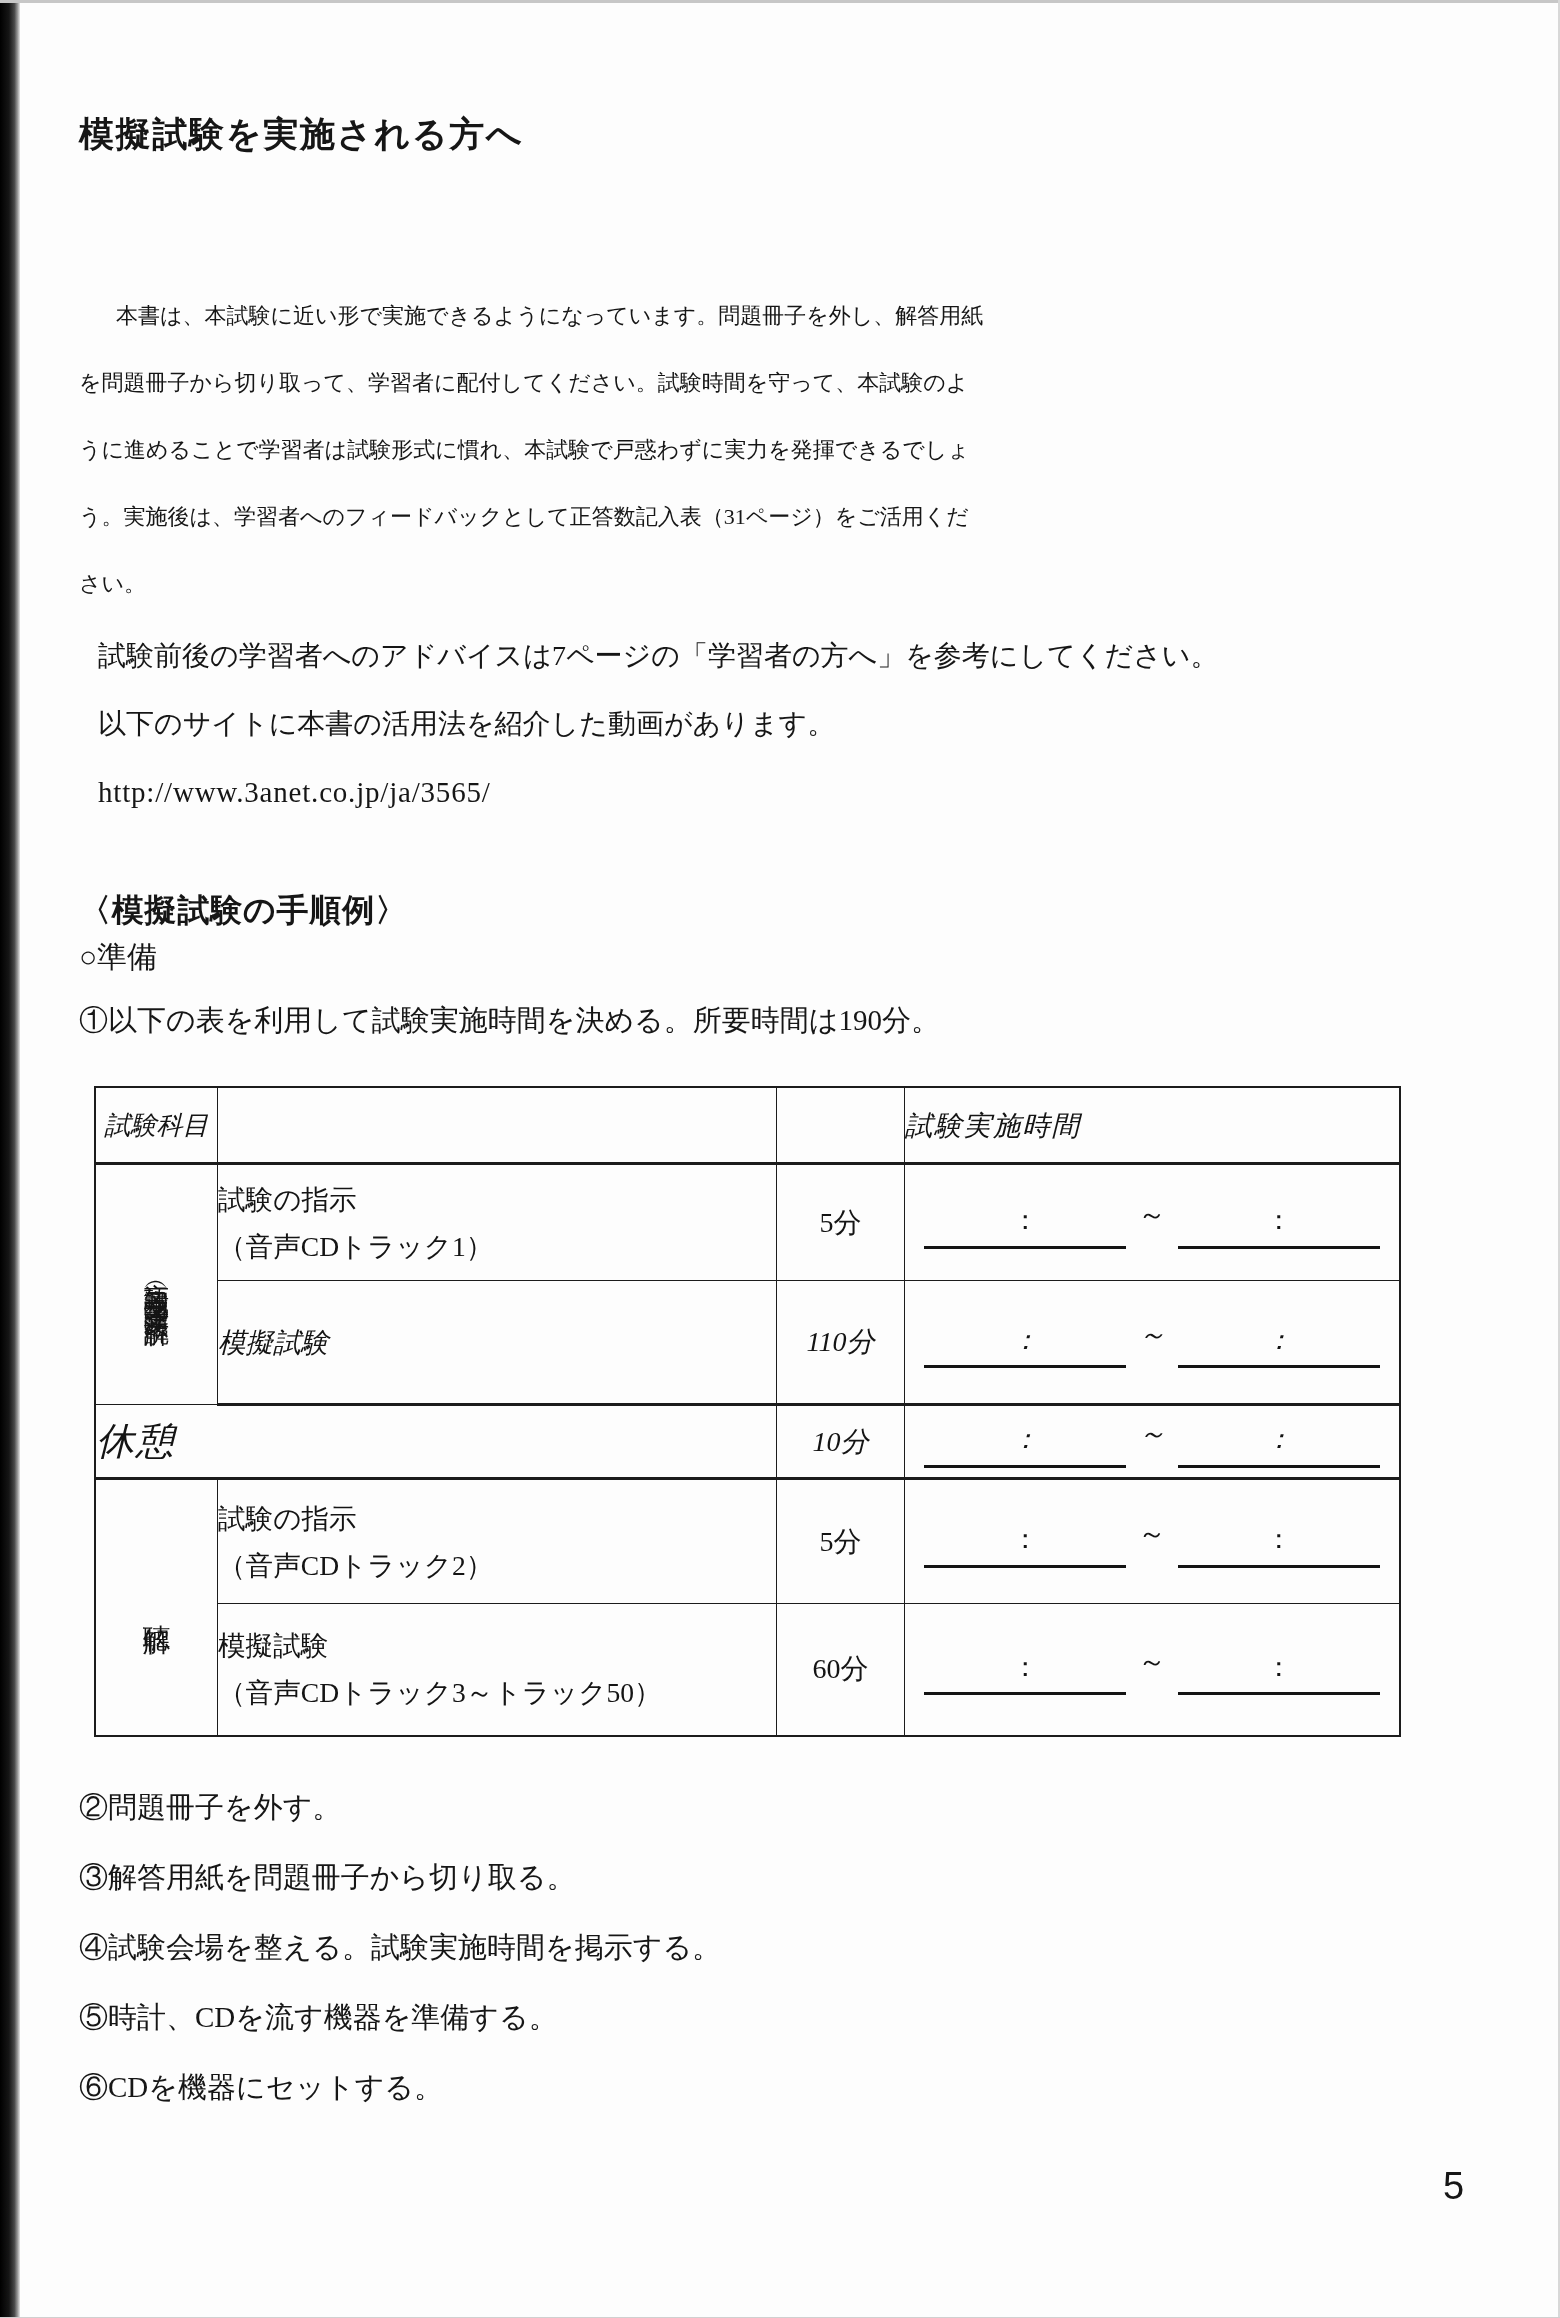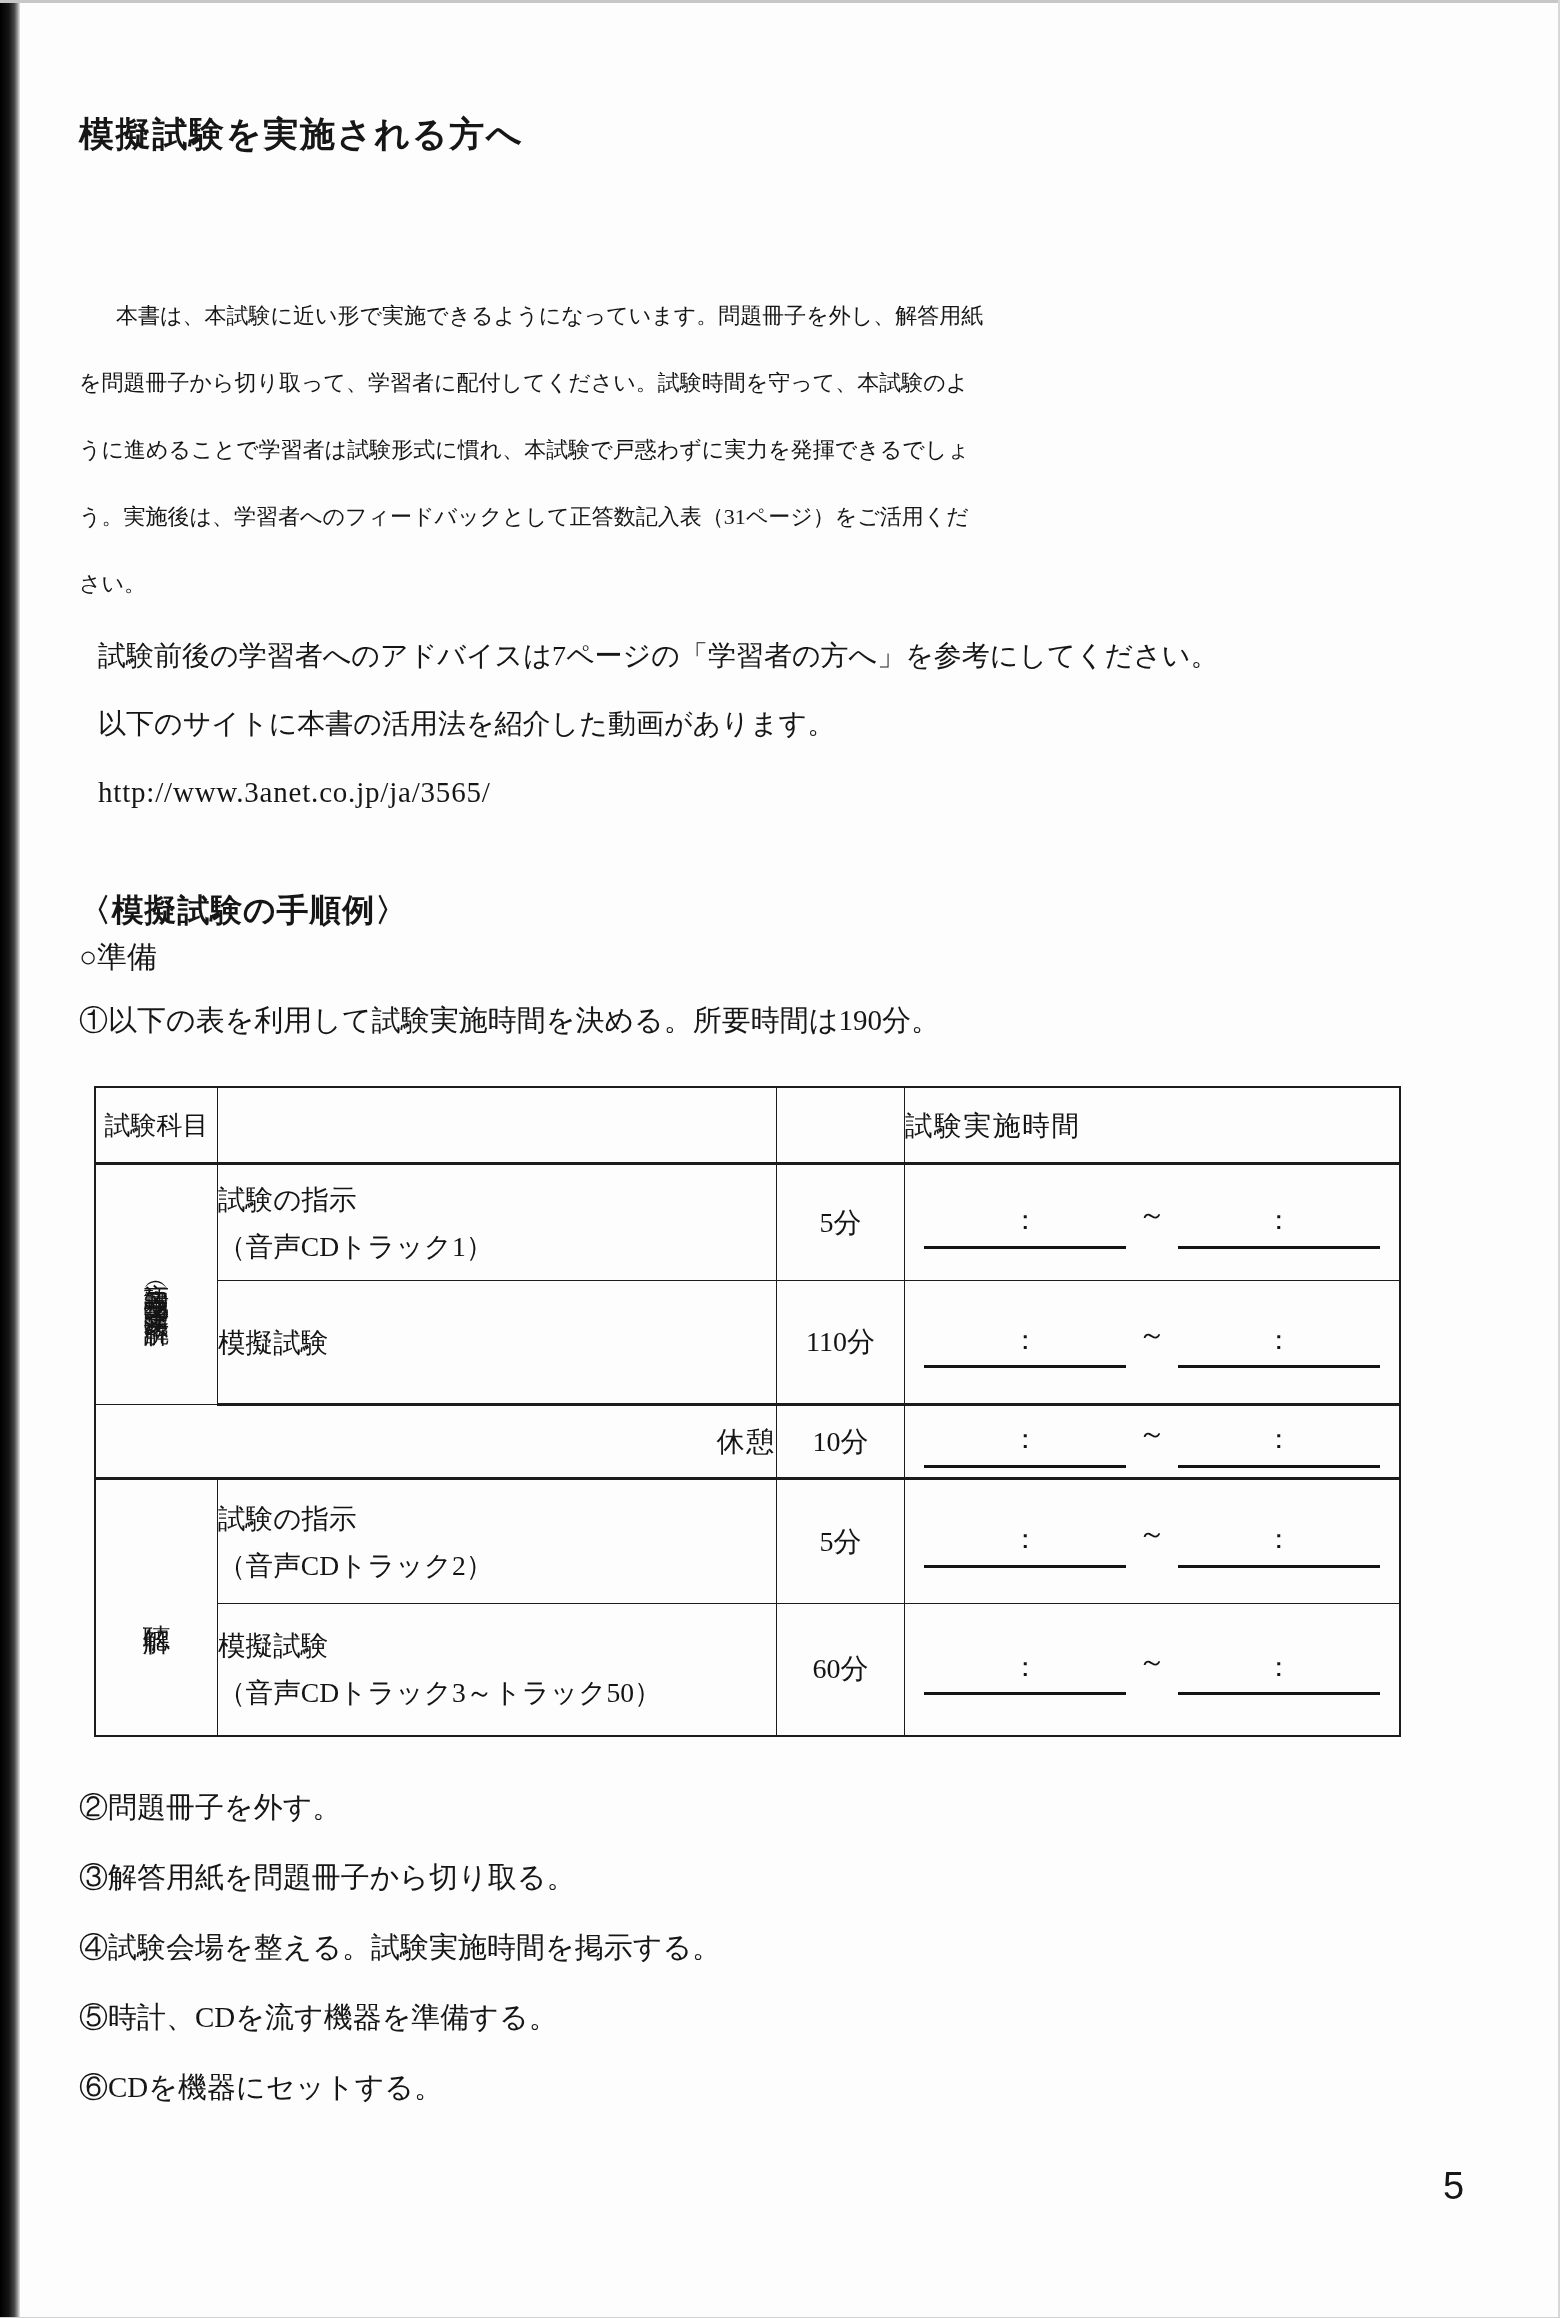--- a/index.html
+++ b/index.html
@@ -38,37 +38,37 @@
   }
   .prep-label{left:79px;top:937px;font-size:30px;}
   .step1{left:79px;top:1001px;font-size:29px;white-space:nowrap;}
 
   table.schedule{
     position:absolute;left:94px;top:1086px;
     border-collapse:collapse;table-layout:fixed;
     font-size:27.6px;color:#141414;
   }
   table.schedule td{border:1.7px solid #1c1c1c;padding:0;}
-  table.schedule .thick-b{border-bottom-width:3.3px;}
+  table.schedule .thick-b{border-bottom-width:3.3px;font-style:italic;}
   table.schedule{border:2.5px solid #1c1c1c;}
   td.hdr-subject{width:121px;height:74px;text-align:center;font-size:26px;}
   td.hdr-desc{width:558px;}
   td.hdr-dur{width:127px;}
   td.hdr-time{width:494px;text-align:left;font-size:27.6px;letter-spacing:1.7px;}
   td.vert{
     writing-mode:vertical-rl;text-orientation:mixed;
     font-size:25px;letter-spacing:2.5px;
     text-align:center;vertical-align:middle;padding:6.7px 5px;
   }
   td.vert.short{font-size:27.6px;letter-spacing:5px;}
   td.desc{padding:11.7px 0 11.7px 22px;vertical-align:middle;}
   td.desc .dline{line-height:47px;white-space:nowrap;}
   td.dur{text-align:center;vertical-align:middle;font-size:28px;}
   td.time-cell{text-align:center;vertical-align:middle;}
-  td.break-cell{text-align:right;vertical-align:middle;font-size:28px;letter-spacing:1.7px;}
+  td.break-cell{text-align:left;vertical-align:middle;font-size:38px;letter-spacing:1.7px;}
   .row-h1{height:117px;} .row-h2{height:124px;} .row-hb{height:74px;}
   .row-h4{height:125px;} .row-h5{height:132px;}
 
   .blank{
     display:inline-block;width:202px;
     border-bottom:3.3px solid #141414;
     text-align:center;padding-bottom:8.4px;
     font-size:27px;line-height:33px;
   }
   .tilde{display:inline-block;margin:0 11.7px;font-size:28px;vertical-align:5px;}

